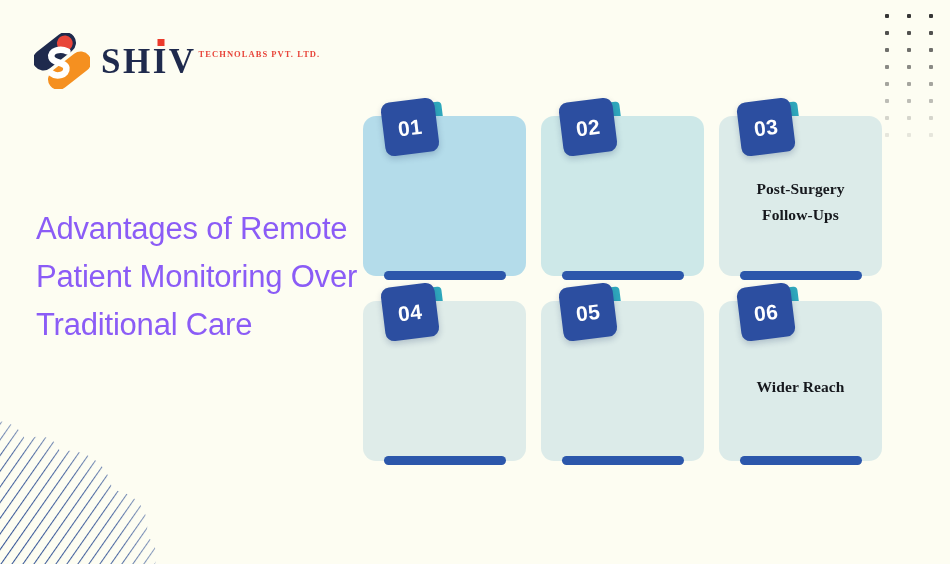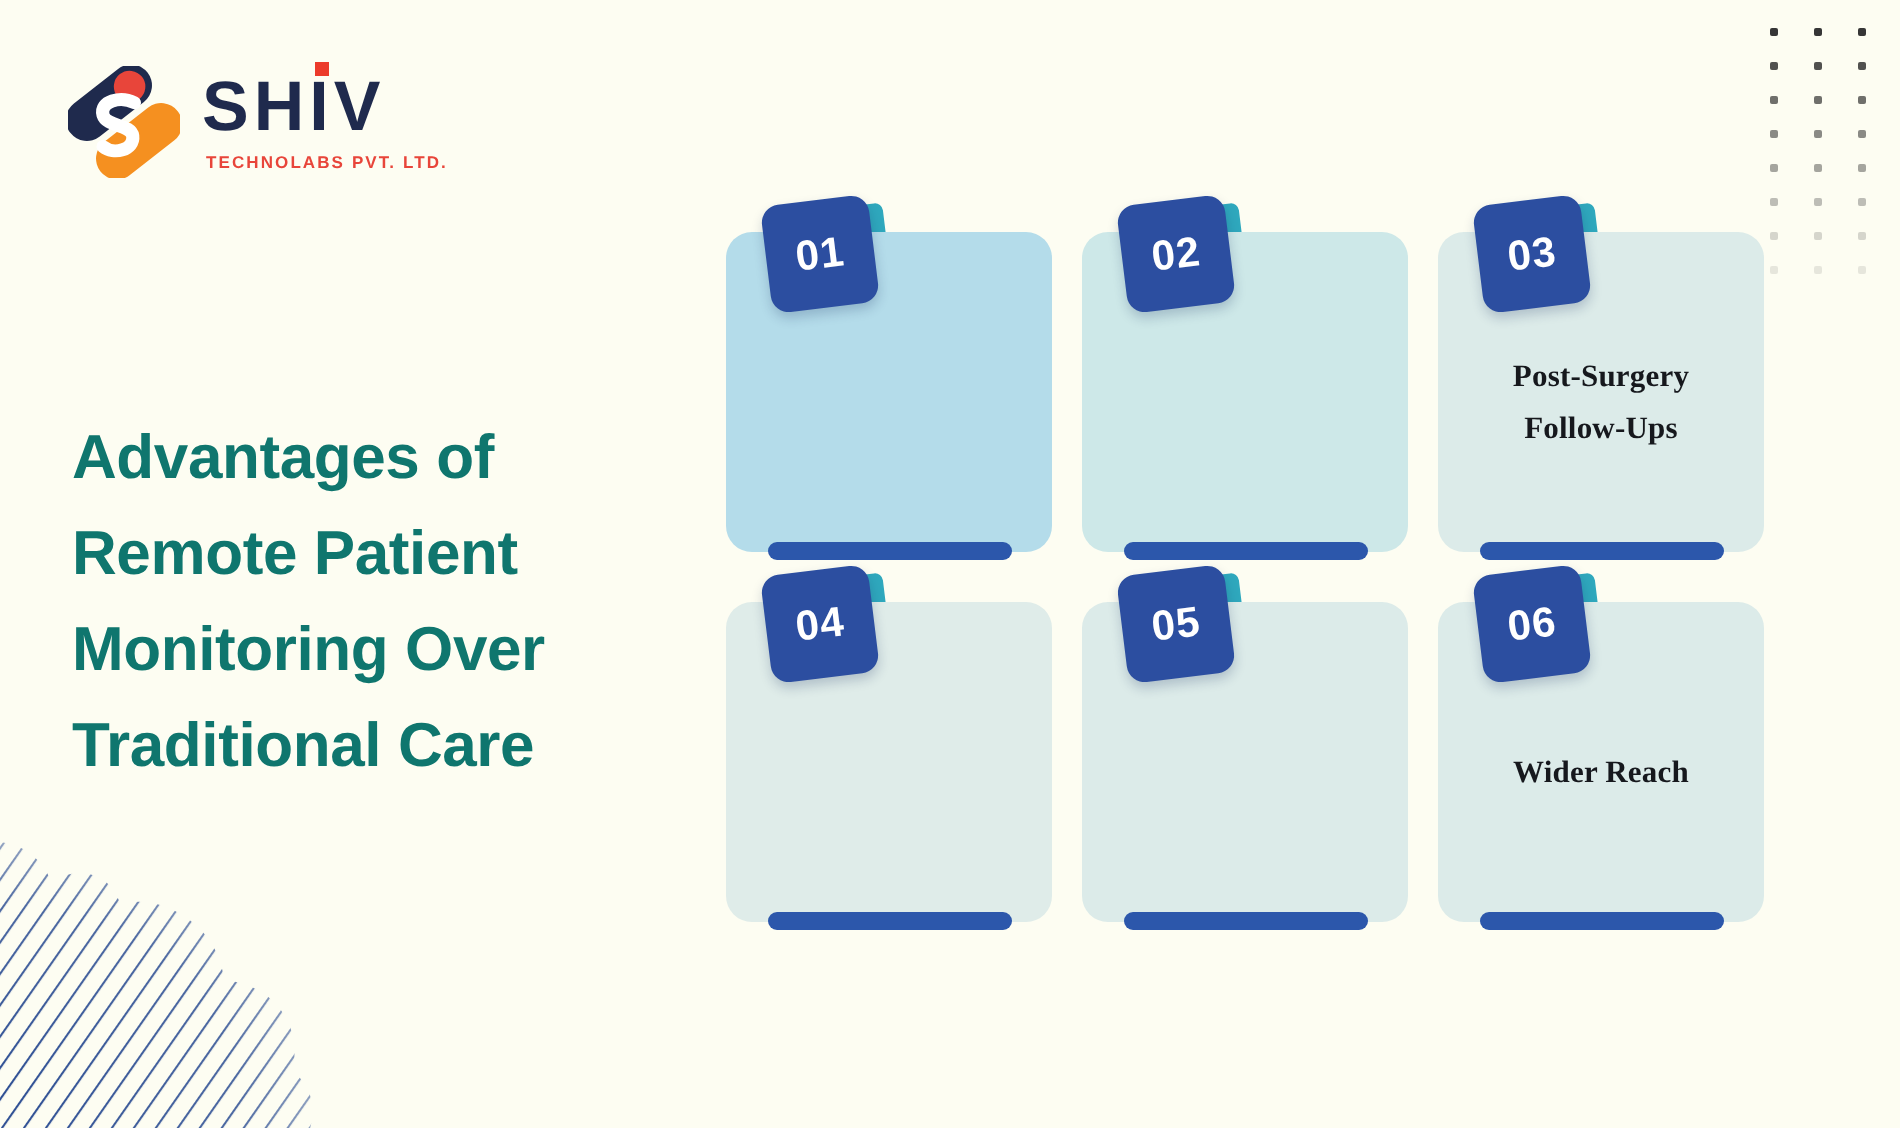--- a/index.html
+++ b/index.html
@@ -59,21 +59,21 @@
   .logo {
     position: absolute;
     left: 34px;
     top: 33px;
     display: flex;
     align-items: center;
     gap: 11px;
     z-index: 5;
   }
   .logo-mark { width: 56px; height: 56px; display: block; }
-  .logo-words { display: flex; flex-direction: column; }
+  .logo-words { display: flex; flex-direction: row; font-family: Liberation Serif, serif; }
   .logo-name {
     font-size: 35px;
     font-weight: 800;
     letter-spacing: 2.5px;
     color: #1f2a4d;
     line-height: 1;
     position: relative;
     display: inline-block;
   }
   .logo-name .dotted {
@@ -99,22 +99,22 @@
   }
 
   
   .headline {
     position: absolute;
     left: 36px;
     top: 205px;
     width: 330px;
     font-size: 31px;
     line-height: 1.55;
-    font-weight: 700;
-    color: #0f766e;
+    font-weight: 400;
+    color: #8b5cf6;
     letter-spacing: -0.2px;
     z-index: 5;
   }
 
   
   .cards {
     position: absolute;
     left: 363px;
     top: 116px;
     display: grid;

